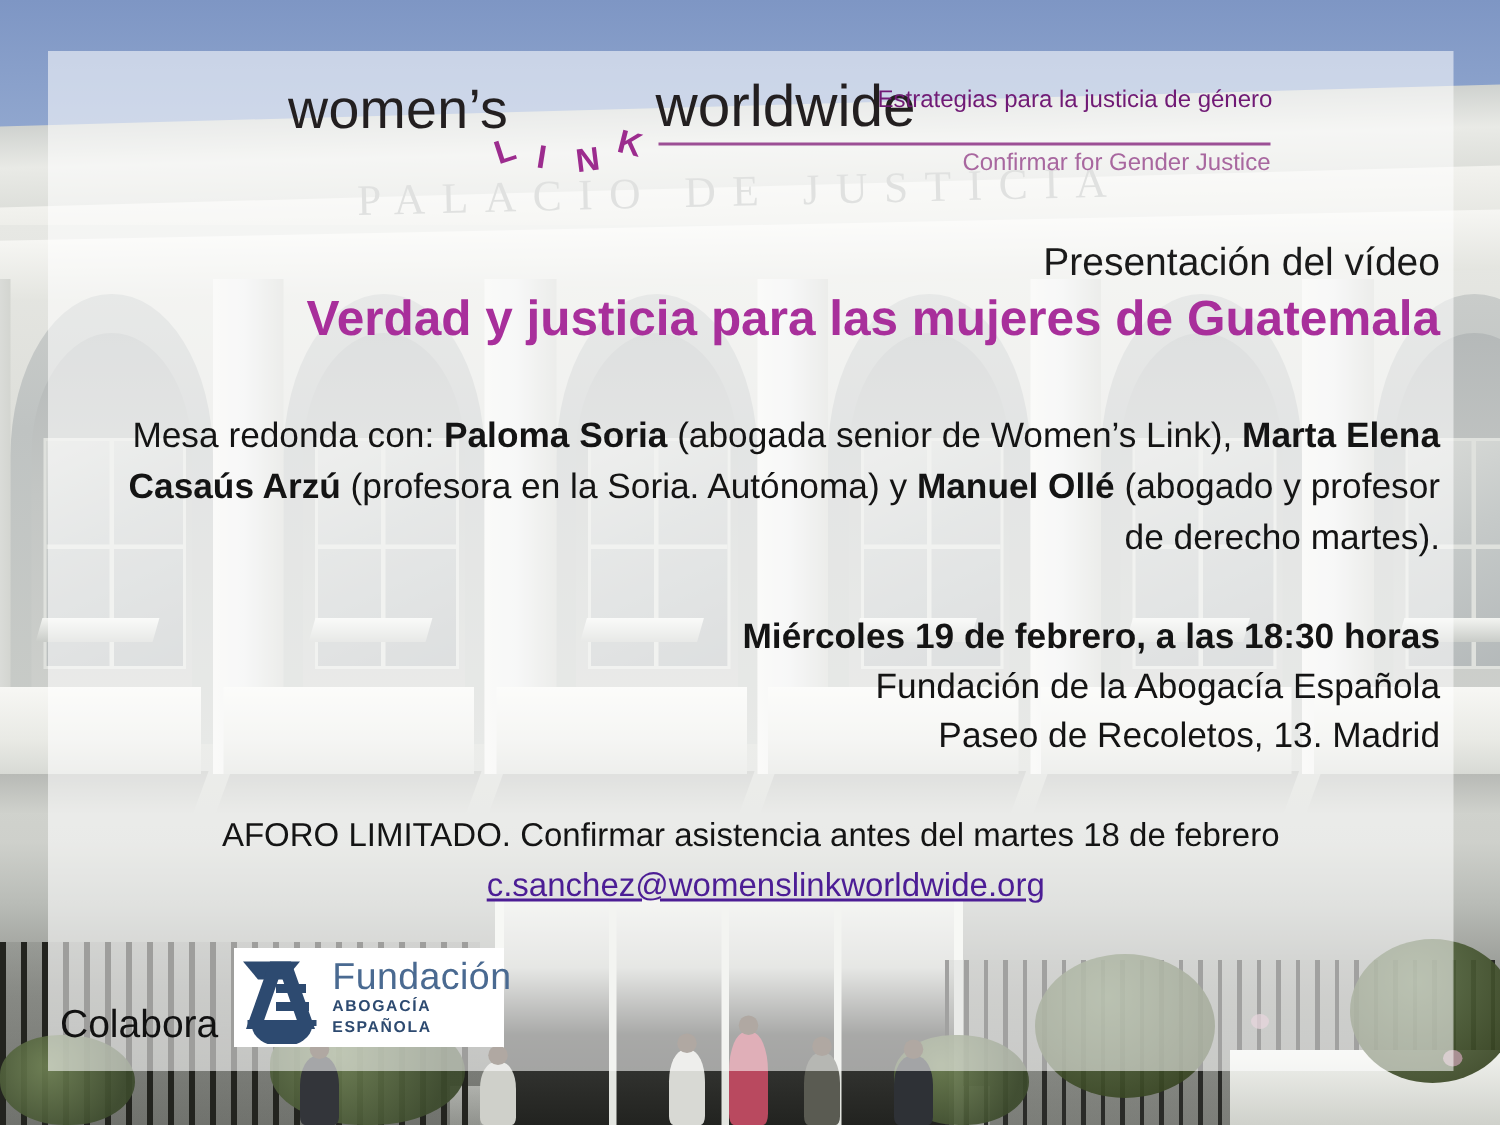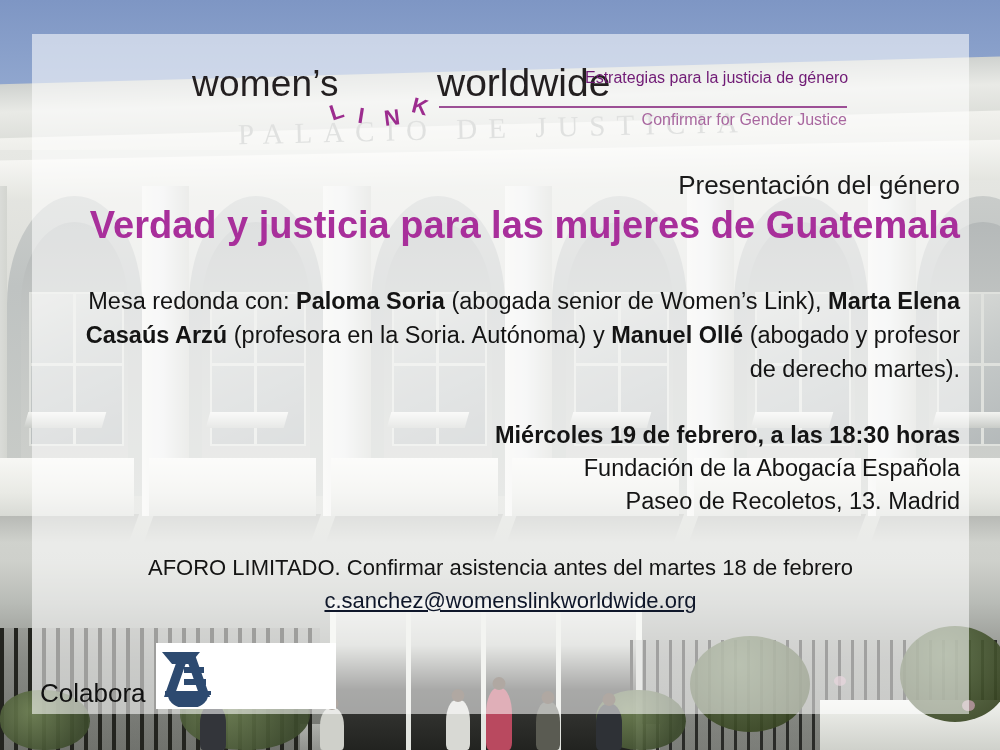--- a/index.html
+++ b/index.html
@@ -260,21 +260,21 @@
   .overlay {
     position: absolute;
     left: 32px; top: 34px;
     width: 937px; height: 680px;
     background: rgba(255,255,255,0.56);
   }
 
   
   .content {
     position: absolute;
-    left: 32px; top: 41px;
+    left: 32px; top: 30px;
     width: 937px; height: 680px;
   }
 
   
   .logo {
     position: absolute;
     left: 160px; top: 12px;
     width: 700px;
     height: 78px;
   }
@@ -339,21 +339,21 @@
     position: absolute;
     right: 9px; top: 129px;
     font-size: 26px;
     color: #1a1a1a;
     white-space: nowrap;
   }
   .headline {
     position: absolute;
     left: 0; right: 9px; top: 163px;
     text-align: right;
-    font-size: 38px;
+    font-size: 33px;
     font-weight: bold;
     color: #a82f9b;
     white-space: nowrap;
   }
 
   
   .panel-text {
     position: absolute;
     left: 48px; right: 9px; top: 243px;
     text-align: right;
@@ -379,21 +379,21 @@
   .rsvp {
     position: absolute;
     left: 0; right: 0; top: 510px;
     text-align: center;
     font-size: 22px;
     line-height: 33px;
     color: #141414;
   }
   .rsvp-email {
     display: block;
-    color: #0f172a;
+    color: #4c1d95;
     text-decoration: underline;
     padding-left: 20px;
   }
 
   
   .colabora-row {
     position: absolute;
     left: 8px; top: 602px;
     display: flex;
     align-items: flex-end;
@@ -570,21 +570,21 @@
         <span class="lk-n">N</span>
         <span class="lk-k">K</span>
       </div>
 
       <div class="logo-worldwide">worldwide</div>
       <div class="logo-rule"></div>
       <div class="logo-tag-es">Estrategias para la justicia de género</div>
       <div class="logo-tag-en">Confirmar for Gender Justice</div>
     </div>
 
-    <div class="kicker">Presentación del género</div>
+    <div class="kicker">Presentación del vídeo</div>
     <div class="headline">Verdad y justicia para las mujeres de Guatemala</div>
 
     <div class="panel-text">
       <span>Mesa redonda con: </span><b>Paloma Soria</b><span> (abogada senior de Women’s Link), </span><b>Marta Elena Casaús Arzú</b><span> (profesora en la Soria. Autónoma) y </span><b>Manuel Ollé</b><span> (abogado y profesor de derecho martes).</span>
     </div>
 
     <div class="when-where">
       <div class="line-when">Miércoles 19 de febrero, a las 18:30 horas</div>
       <div>Fundación de la Abogacía Española</div>
       <div>Paseo de Recoletos, 13. Madrid</div>
@@ -602,17 +602,21 @@
         <div class="fl-mark">
           <svg viewBox="0 0 62 62" width="62" height="62" aria-hidden="true">
             <path d="M6 7 H44 L34 19 H16 Z" fill="#2d4a70"></path>
             <path d="M24 7 L8 52 H18 L31 15 L44 52 H54 L38 7 Z" fill="#2d4a70"></path>
             <rect x="28" y="22" width="20" height="6" fill="#2d4a70"></rect>
             <rect x="28" y="34" width="22" height="6" fill="#2d4a70"></rect>
             <rect x="9" y="46" width="46" height="4" fill="#2d4a70"></rect>
             <path d="M12 50 A19 13 0 0 0 52 50 Z" fill="#2d4a70"></path>
           </svg>
         </div>
+        <div class="fl-text">
+          <div class="fl-fundacion">Fundación</div>
+          <div class="fl-abogacia">ABOGACÍA ESPAÑOLA</div>
+        </div>
       </div>
     </div>
 
   </div>
 </div>
 
 </body></html>

